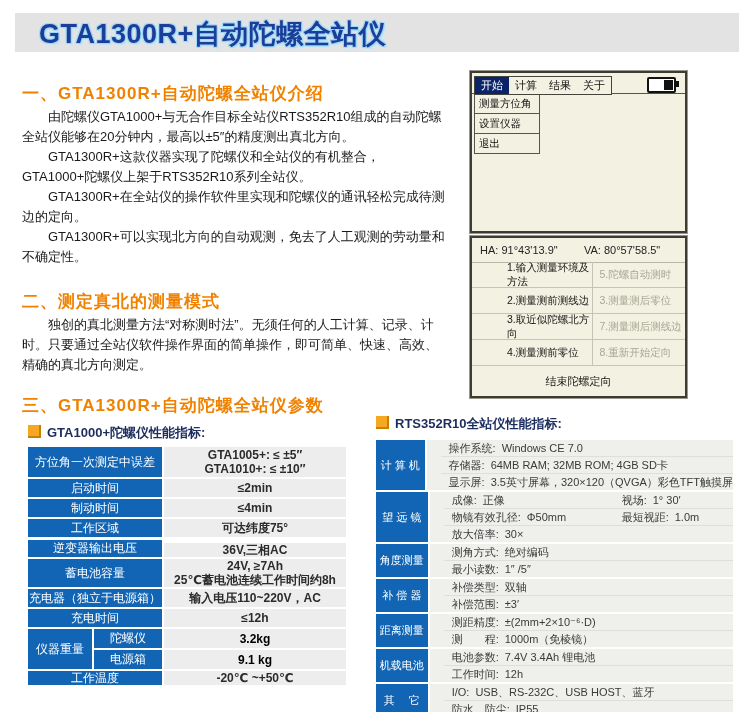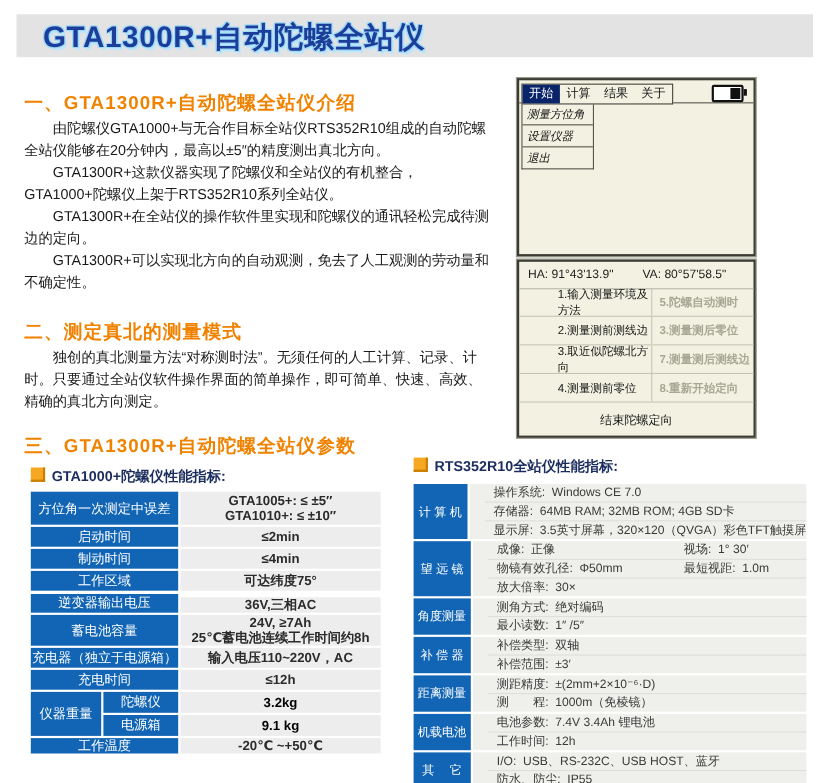--- a/index.html
+++ b/index.html
@@ -49,31 +49,31 @@
   .screen2{top:236px;}
   
   .menubar{position:absolute;left:2px;top:3px;height:17px;border:1px solid #44443c;display:flex;background:#f3f2e2;z-index:2;}
   .menu-item{font-size:11px;line-height:17px;padding:0 6px;color:#111;}
   .menu-item.selected{background:#0a246a;color:#ffffff;}
   .menu-underline{position:absolute;left:0;right:0;top:20px;border-top:1px solid #55554d;}
   .battery{position:absolute;right:9px;top:4px;width:25px;height:12px;border:2px solid #111;border-radius:2px;background:#fff;}
   .battery-fill{position:absolute;right:1px;top:1px;bottom:1px;width:9px;background:#111;}
   .battery-nub{position:absolute;right:-5px;top:2px;width:3px;height:6px;background:#111;}
   .dropdown{position:absolute;left:2px;top:21px;width:64px;background:#f3f2e2;border:1px solid #55554d;border-top:none;z-index:1;}
-  .dd-item{font-size:10.5px;padding:3px 4px 2px 4px;border-bottom:1px solid #55554d;color:#111;white-space:nowrap;font-style:italic;}
+  .dd-item{font-size:10.5px;padding:3px 4px 2px 4px;border-bottom:1px solid #55554d;color:#111;white-space:nowrap;}
   .dd-item:last-child{border-bottom:none;}
   
   .harow{position:absolute;left:0;right:0;top:0;height:24px;border-bottom:1px solid #b9b8a8;font-size:11px;color:#222;}
   .ha{position:absolute;left:8px;top:6px;}
   .va{position:absolute;left:112px;top:6px;}
   .grid{position:absolute;left:0;right:0;top:24px;}
   .grid-row{display:flex;height:25px;border-bottom:1px solid #c6c5b5;padding-left:28px;}
   .gcell{width:50%;font-size:10.5px;display:flex;align-items:center;padding-left:7px;box-sizing:border-box;}
   .gcell.left{color:#161616;border-right:1px solid #c6c5b5;}
-  .gcell.right{color:#a8a795;font-weight:bold;}
+  .gcell.right{color:#a8a795;}
   .screen-footer{position:absolute;left:0;right:0;bottom:0;height:29px;font-size:11px;color:#161616;display:flex;align-items:center;justify-content:center;}
 </style>
 </head>
 <body>
 
 <div class="banner">
   <div class="banner-title">GTA1300R+自动陀螺全站仪</div>
 </div>
 
 <div class="sec-h" style="top:82px;">一、GTA1300R+自动陀螺全站仪介绍</div>

